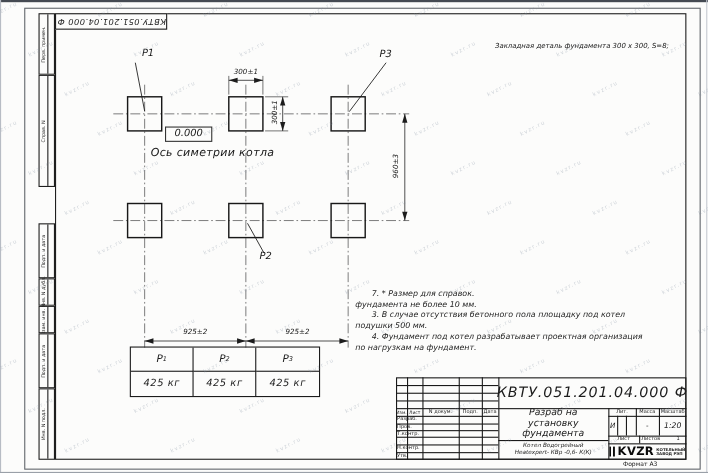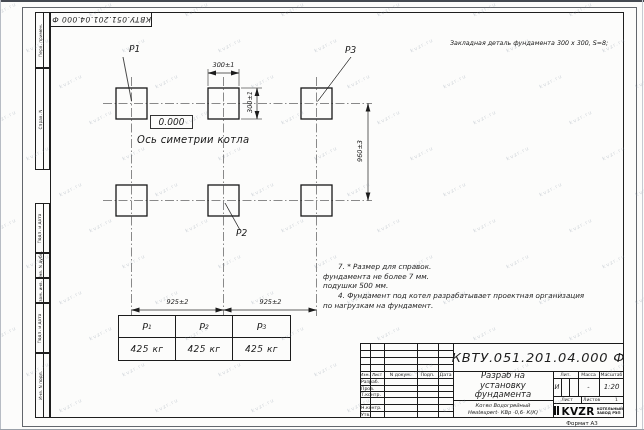--- a/index.html
+++ b/index.html
@@ -159,21 +159,22 @@
 <span class="dwg-text" style="left:157px;top:298px;width:41px;text-align:center;font-size:6.5px;">925±2</span>
 <span class="dwg-text" style="left:250px;top:298px;width:41px;text-align:center;font-size:6.5px;">925±2</span>
 <div class="abs level-box ctr it">
   <span>0.000</span>
 </div>
 <span class="dwg-text" style="left:137px;top:134px;font-size:10px;letter-spacing:.3px;">Ось симетрии котла</span>
 <span class="dwg-text" style="left:450px;top:39px;width:175px;font-size:6.3px;">Закладная деталь фундамента  300 x 300,  S=8;</span>
 
 <div class="abs" style="left:323px;top:262px;width:300px;">
   <div class="note-line note-ind">7. * Размер для справок.</div>
-  <div class="note-line">фундамента не более 7 мм.</div>
+  <div class="note-line">фундамента не более 10 мм.</div>
+  <div class="note-line note-ind">3. В случае отсутствия бетонного пола площадку под котел</div>
   <div class="note-line">подушки 500 мм.</div>
   <div class="note-line note-ind">4. Фундамент под котел разрабатывает проектная организация</div>
   <div class="note-line">по нагрузкам на фундамент.</div>
 </div>
 
 <div class="abs ldt">
   <div class="hd">
       <span>P</span>
       <sub>1</sub>
     </div>

